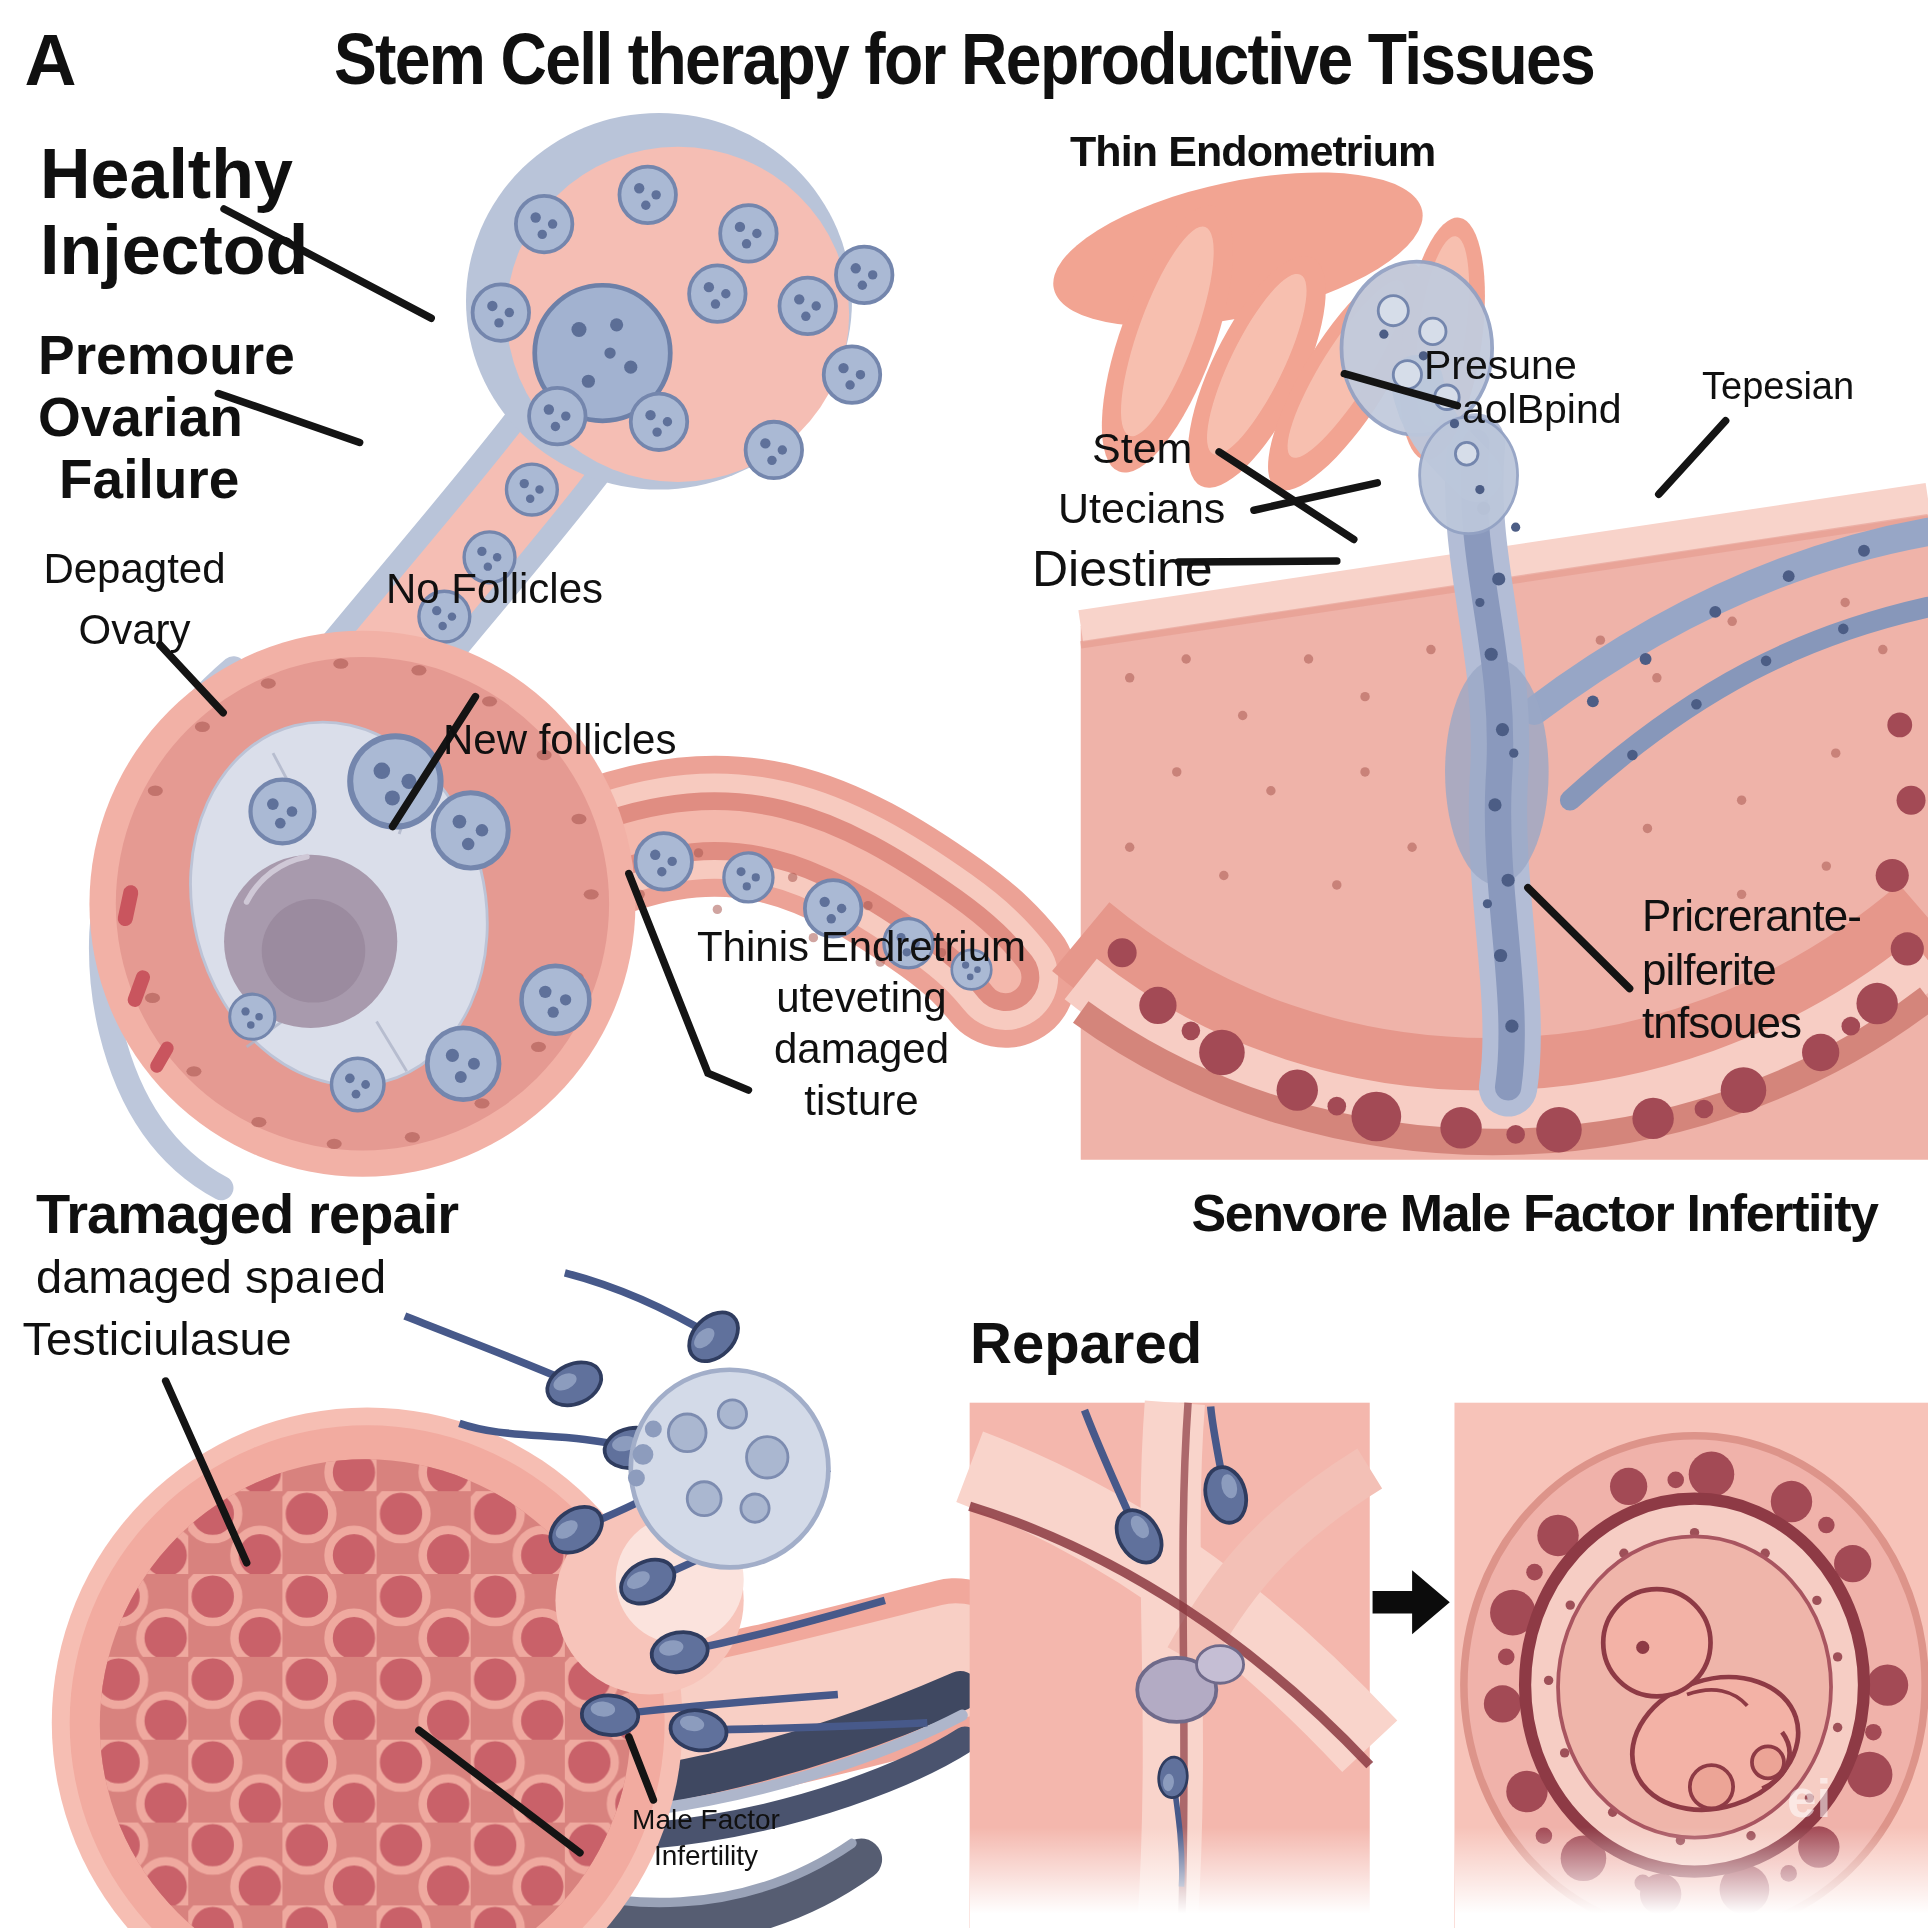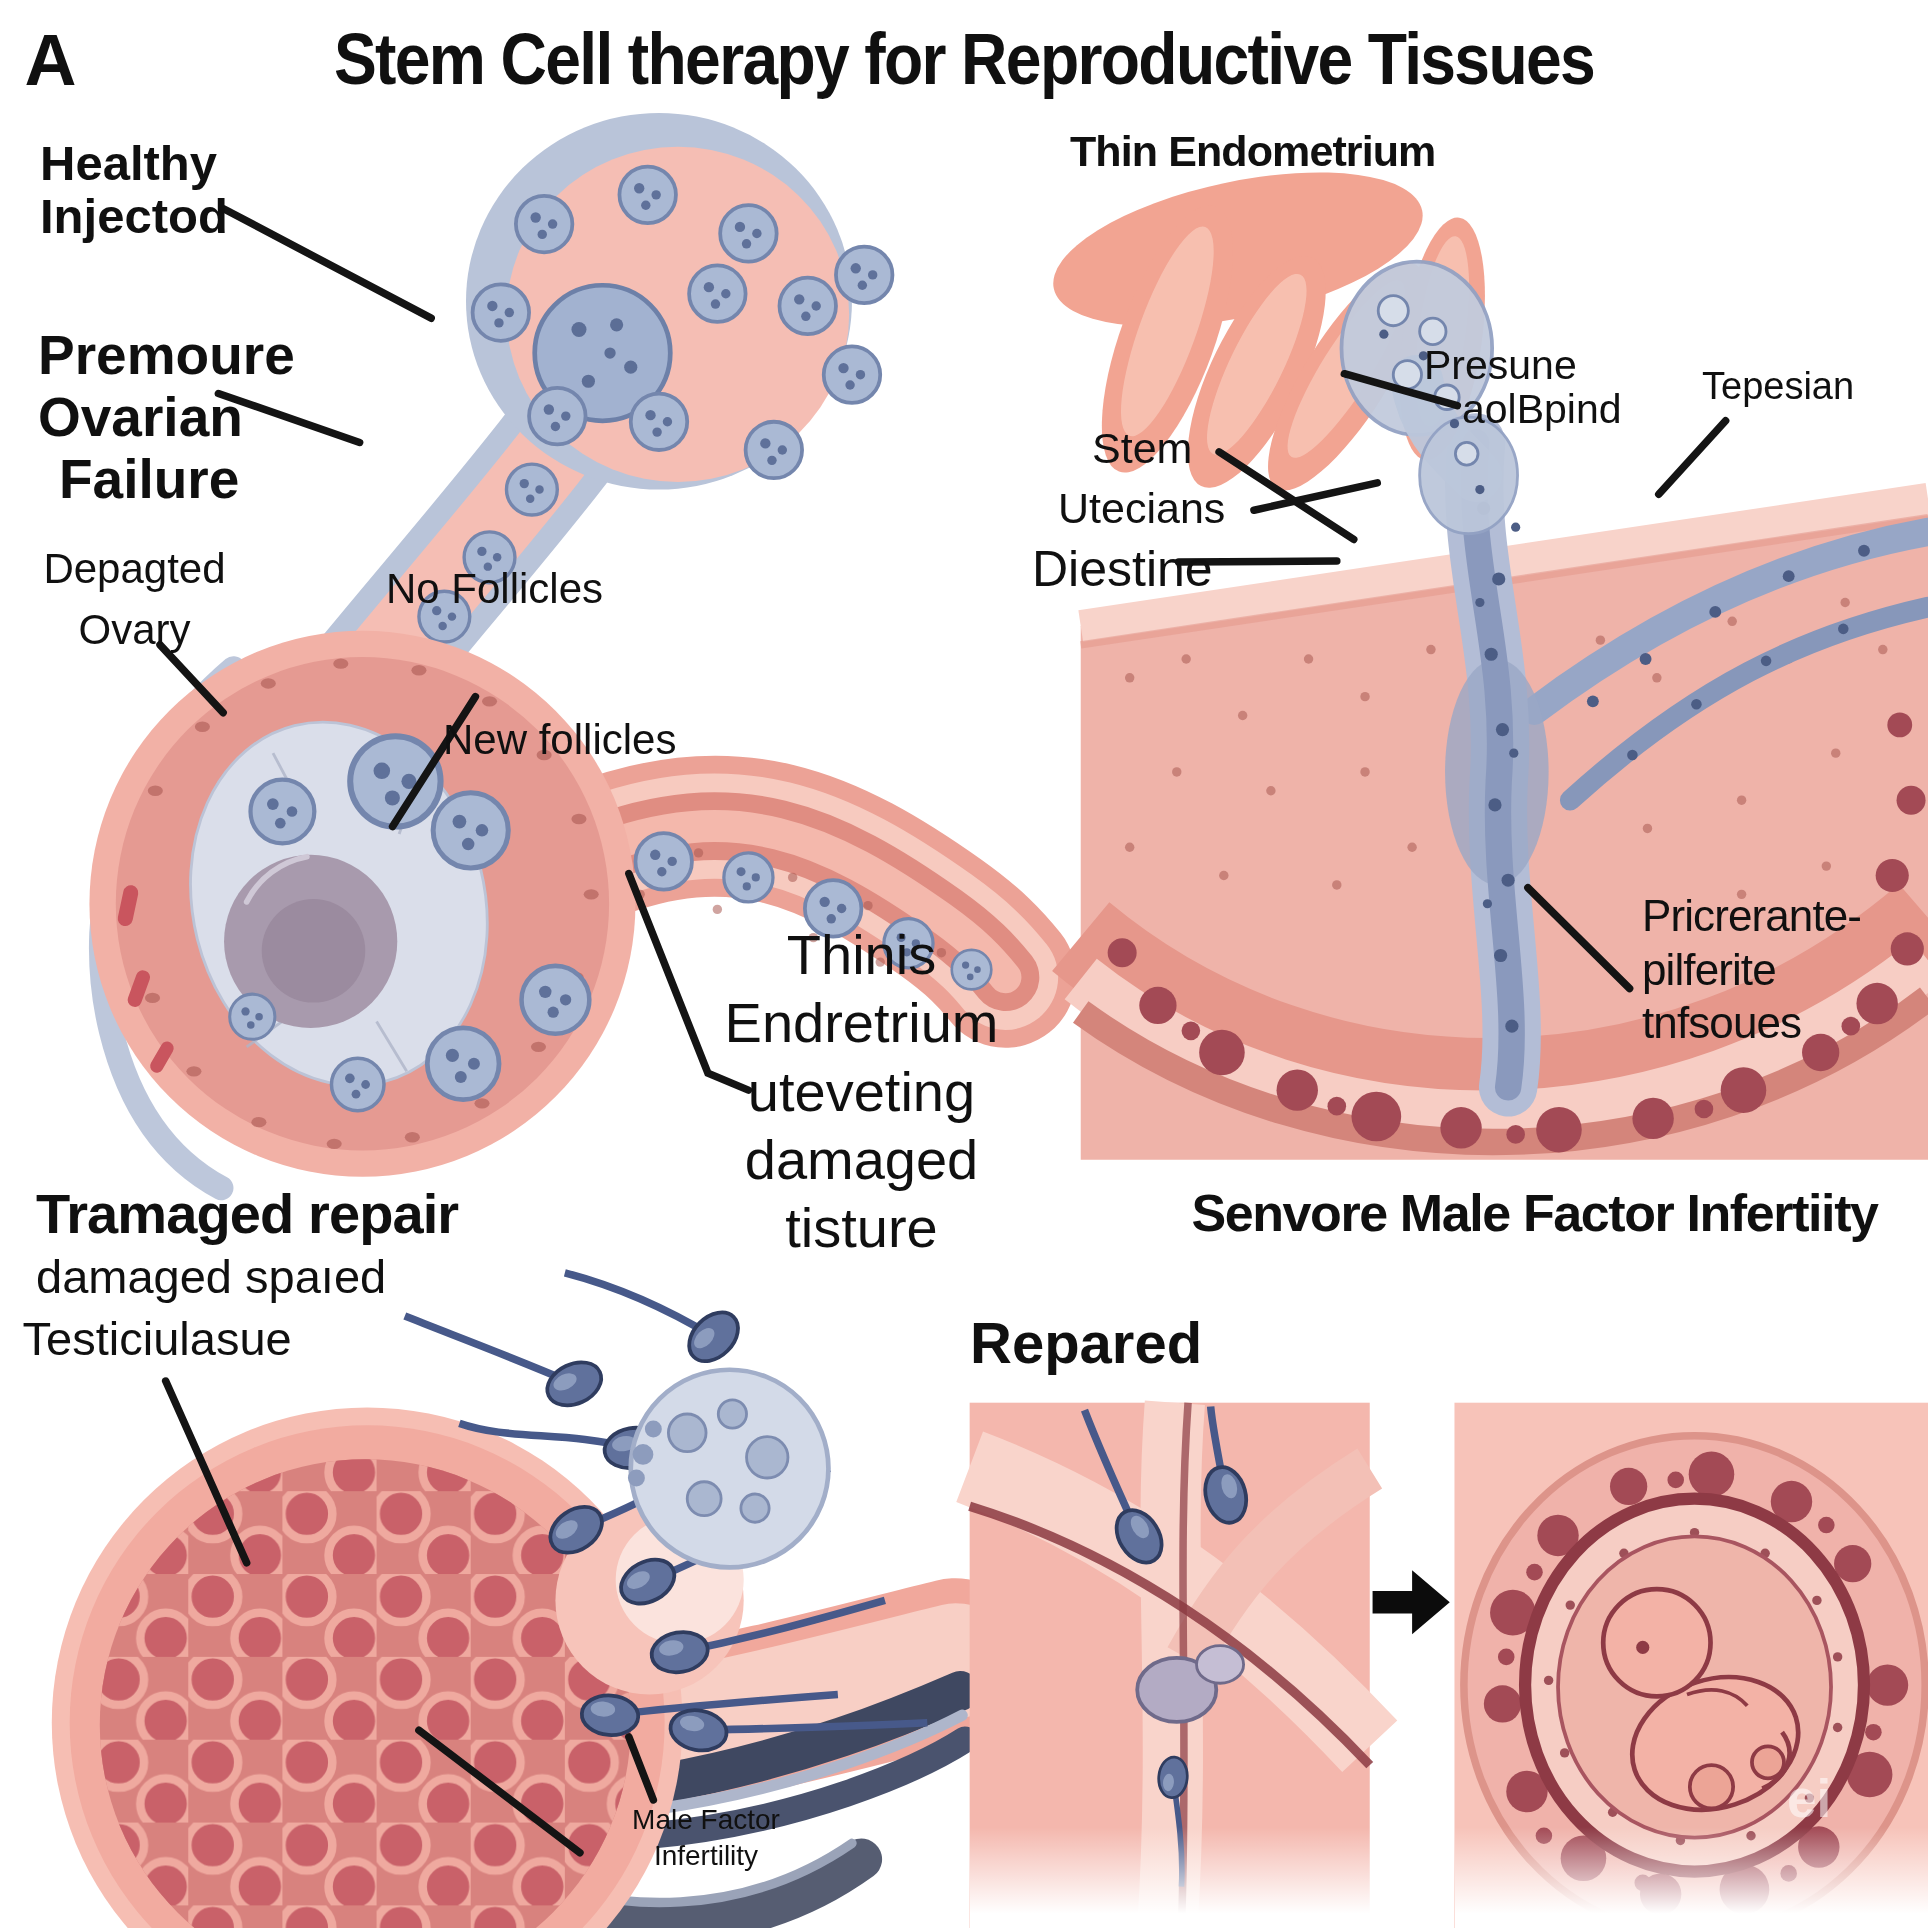--- a/index.html
+++ b/index.html
@@ -378,41 +378,41 @@
     <line x1="668" y1="1845" x2="694" y2="1912"></line>
   </g>
 </svg>
 
 <div class="fade" style="left:970px;top:1827px;width:400px;height:102px;"></div>
 <div class="fade" style="left:1455px;top:1827px;width:474px;height:102px;"></div>
 
 <div class="lbl panel-letter">A</div>
 <div class="lbl main-title">Stem Cell therapy for Reproductive Tissues</div>
 
-<div class="lbl b" style="left:40px;top:137px;font-size:49px;line-height:1.08;">
+<div class="lbl b" style="left:40px;top:137px;font-size:70px;line-height:1.08;">
   <span>Healthy</span>
   <span>Injectod</span>
 </div>
 
 <div class="lbl b" style="left:38px;top:324px;font-size:55px;line-height:1.13;">
   <span>Premoure</span>
   <span>Ovarian</span>
   <span style="padding-left:21px;">Failure</span>
 </div>
 
 <div class="lbl" style="left:26px;top:539px;width:217px;text-align:center;font-size:42px;line-height:1.45;">
   <span>Depagted</span>
   <span>Ovary</span>
 </div>
 
 <div class="lbl" style="left:386px;top:565px;font-size:42px;">No Follicles</div>
 
 <div class="lbl" style="left:443px;top:716px;font-size:42px;">New follicles</div>
 
-<div class="lbl" style="left:673px;top:921px;width:377px;text-align:center;font-size:56px;line-height:1.22;">
+<div class="lbl" style="left:673px;top:921px;width:377px;text-align:center;font-size:42px;line-height:1.22;">
   <span>Thinis Endretrium</span>
   <span>uteveting</span>
   <span>damaged</span>
   <span>tisture</span>
 </div>
 
 <div class="lbl b" style="left:1070px;top:127px;font-size:43px;letter-spacing:-0.9px;">Thin Endometrium</div>
 
 <div class="lbl" style="left:1424px;top:343px;font-size:41px;line-height:1.08;">
   <span>Presune</span>

